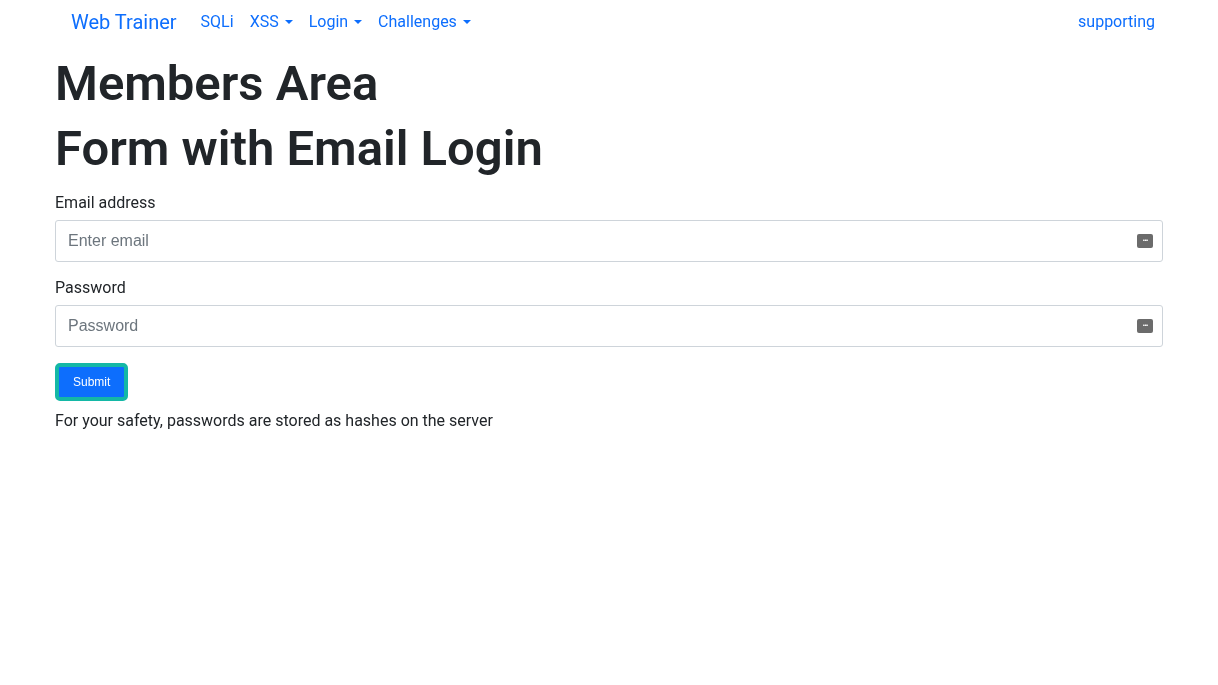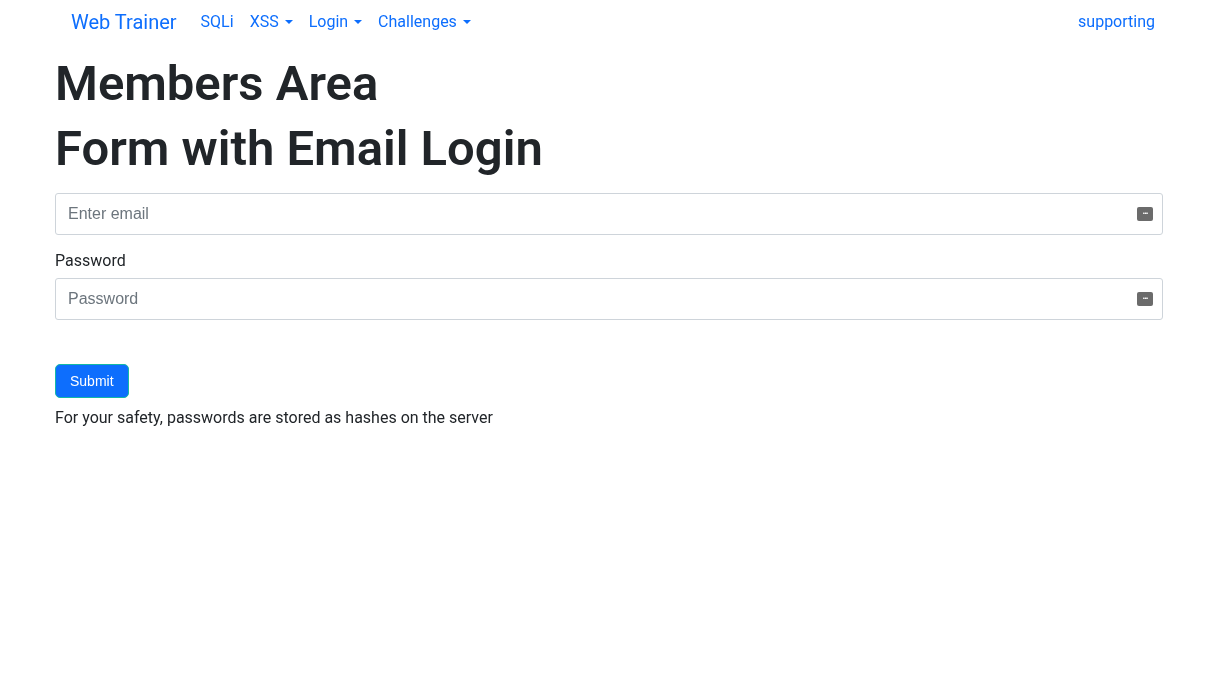--- a/index.html
+++ b/index.html
@@ -116,29 +116,28 @@
     .input-suffix-icon::before {
       content: "•••";
       color: #fff;
       font-size: 8px;
       letter-spacing: -1px;
       line-height: 1;
     }
     .btn-primary {
       display: inline-block;
       padding: 8px 14px;
-      font-size: 14px;
+      font-size: 12px;
       font-weight: 400;
       color: #fff;
       background-color: #0d6efd;
-      border: 1px solid #14b8a6;
+      border: 4px solid #14b8a6;
       border-radius: 5px;
       cursor: pointer;
       text-align: center;
-      margin-top: 28px;
     }
     .help-text {
       margin-top: 10px;
       font-size: 16px;
     }
   </style>
 </head>
 <body>
 
 <nav class="navbar">
@@ -167,20 +166,21 @@
     </li>
   </ul>
 </nav>
 
 <div class="container">
   <h1>Members Area</h1>
   <h1>Form with Email Login</h1>
 
   <form>
     <div class="form-group">
+      <label>Email address</label>
       <div class="input-wrapper">
         <input type="email" class="form-control" placeholder="Enter email" style="">
         <span class="input-suffix-icon"></span>
       </div>
     </div>
 
     <div class="form-group">
       <label>Password</label>
       <div class="input-wrapper">
         <input type="password" class="form-control" placeholder="Password" style="">

